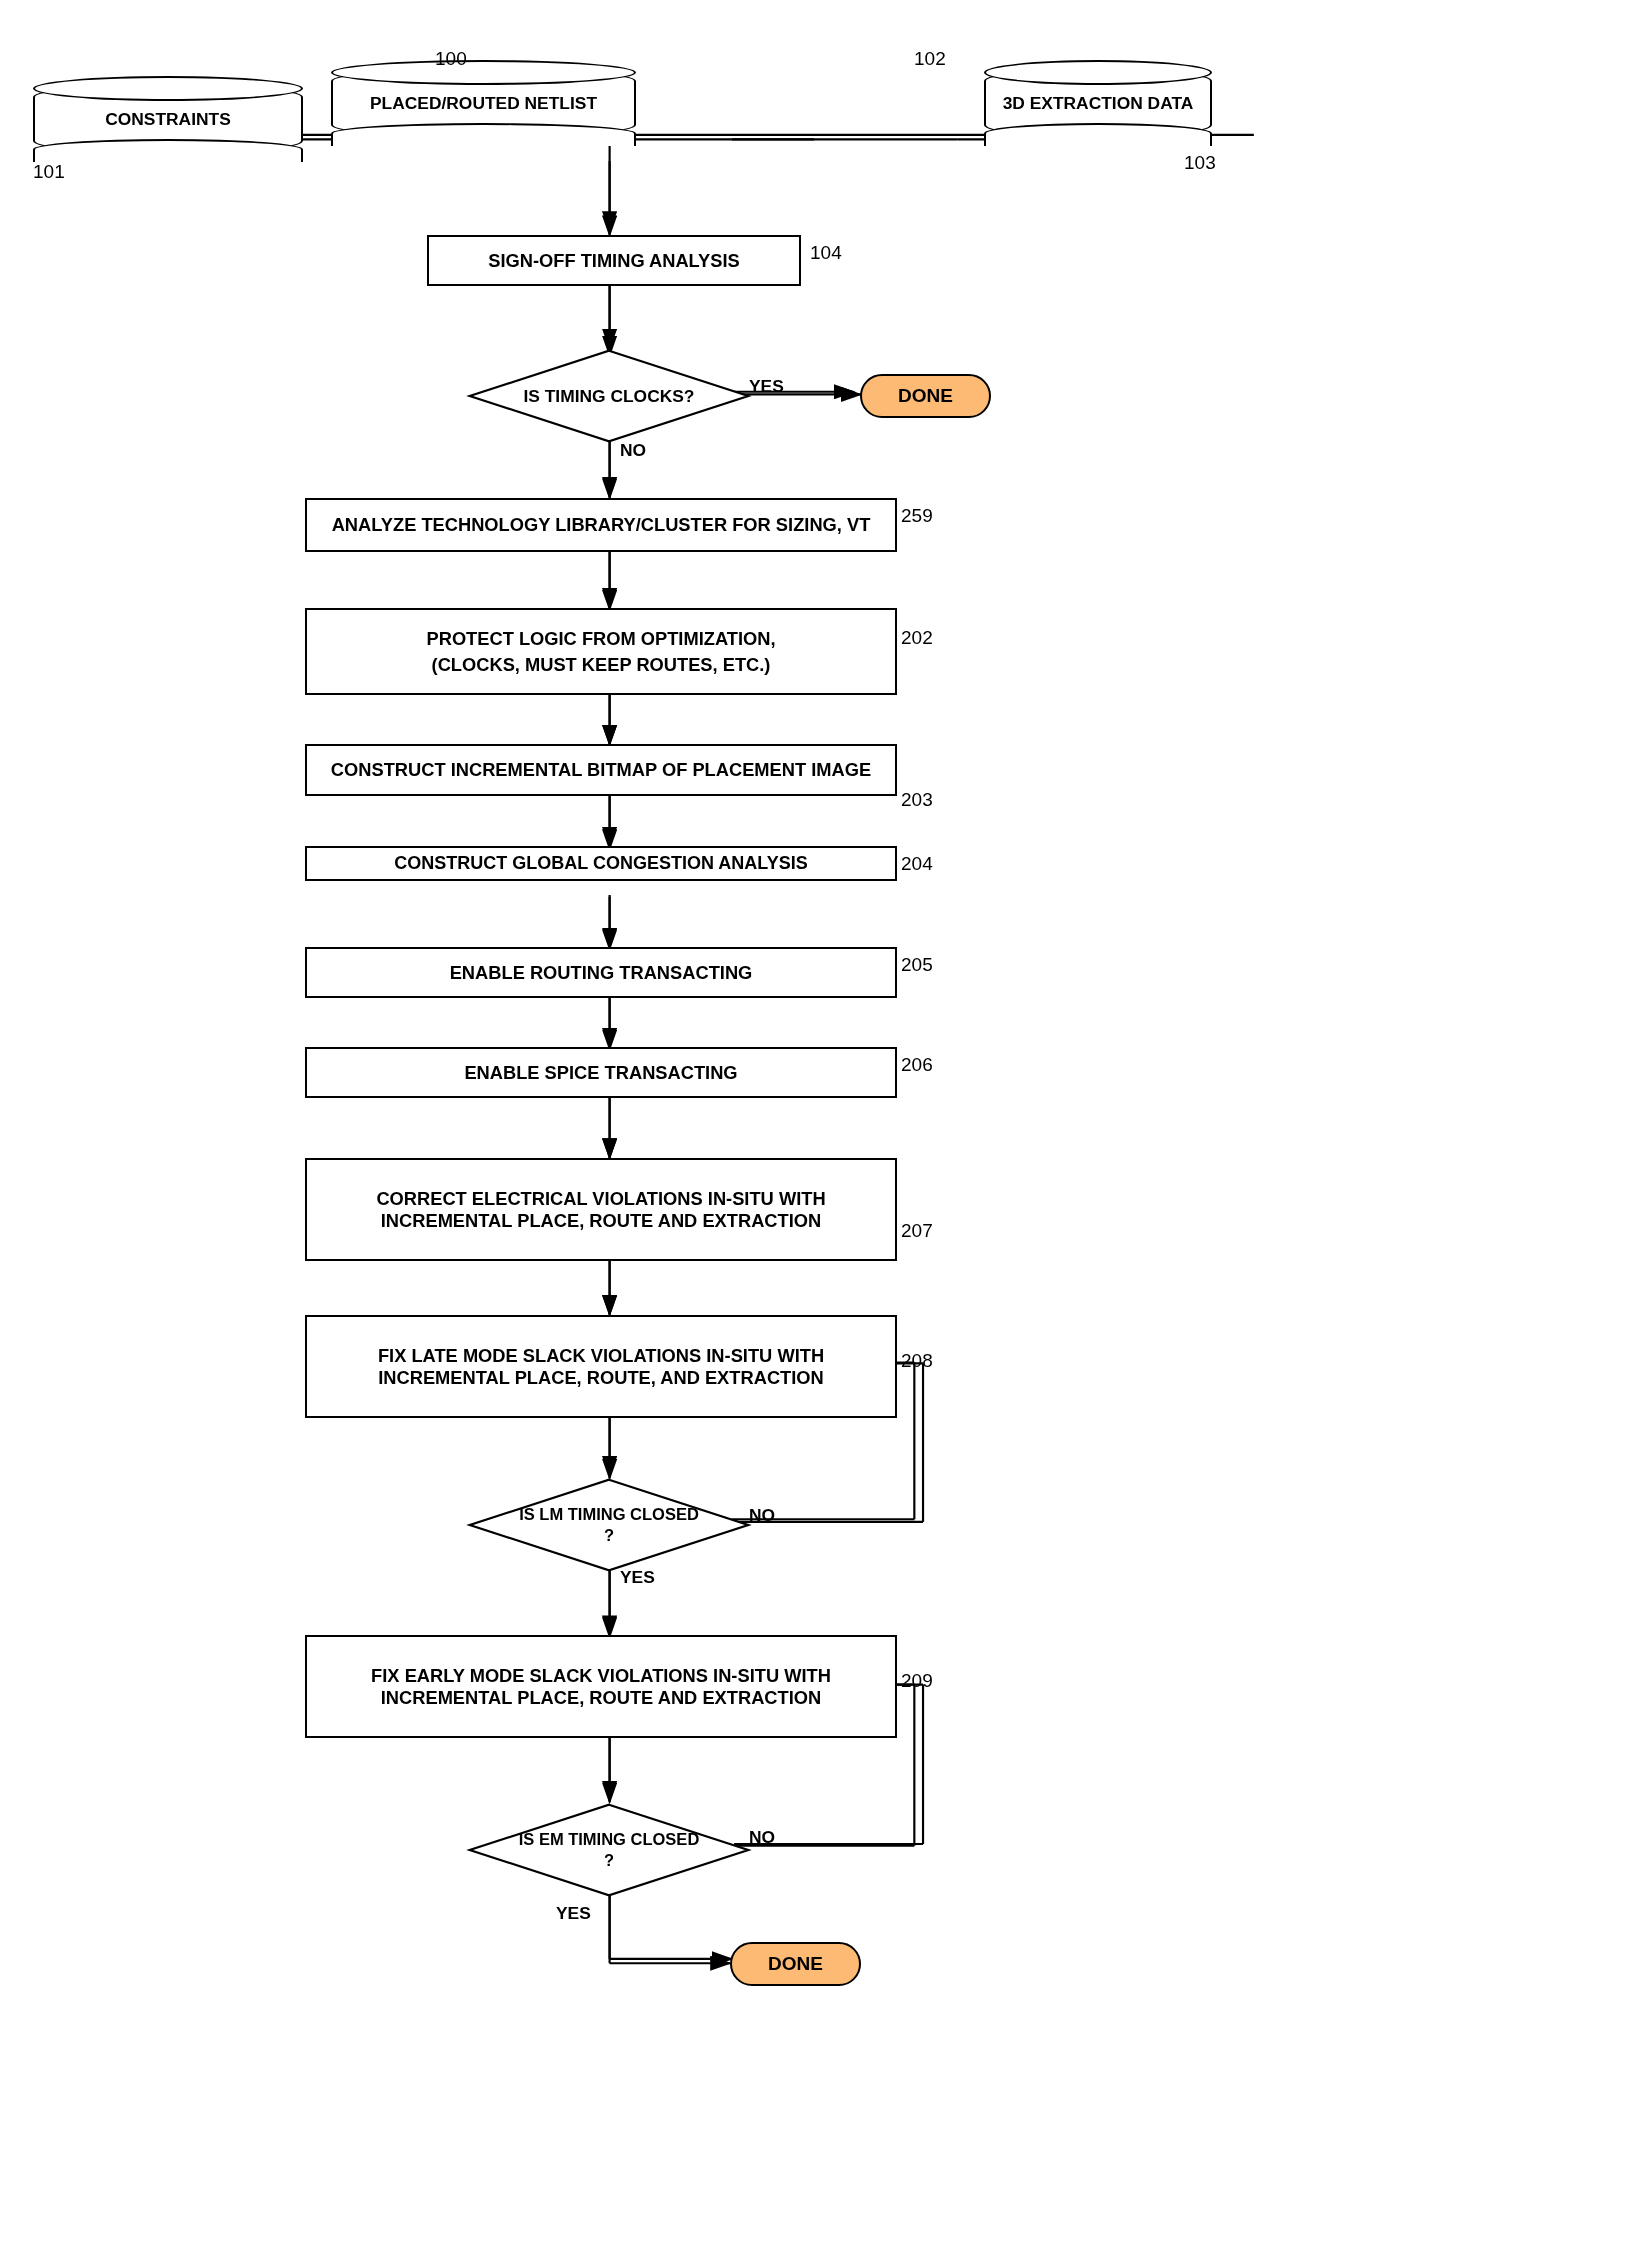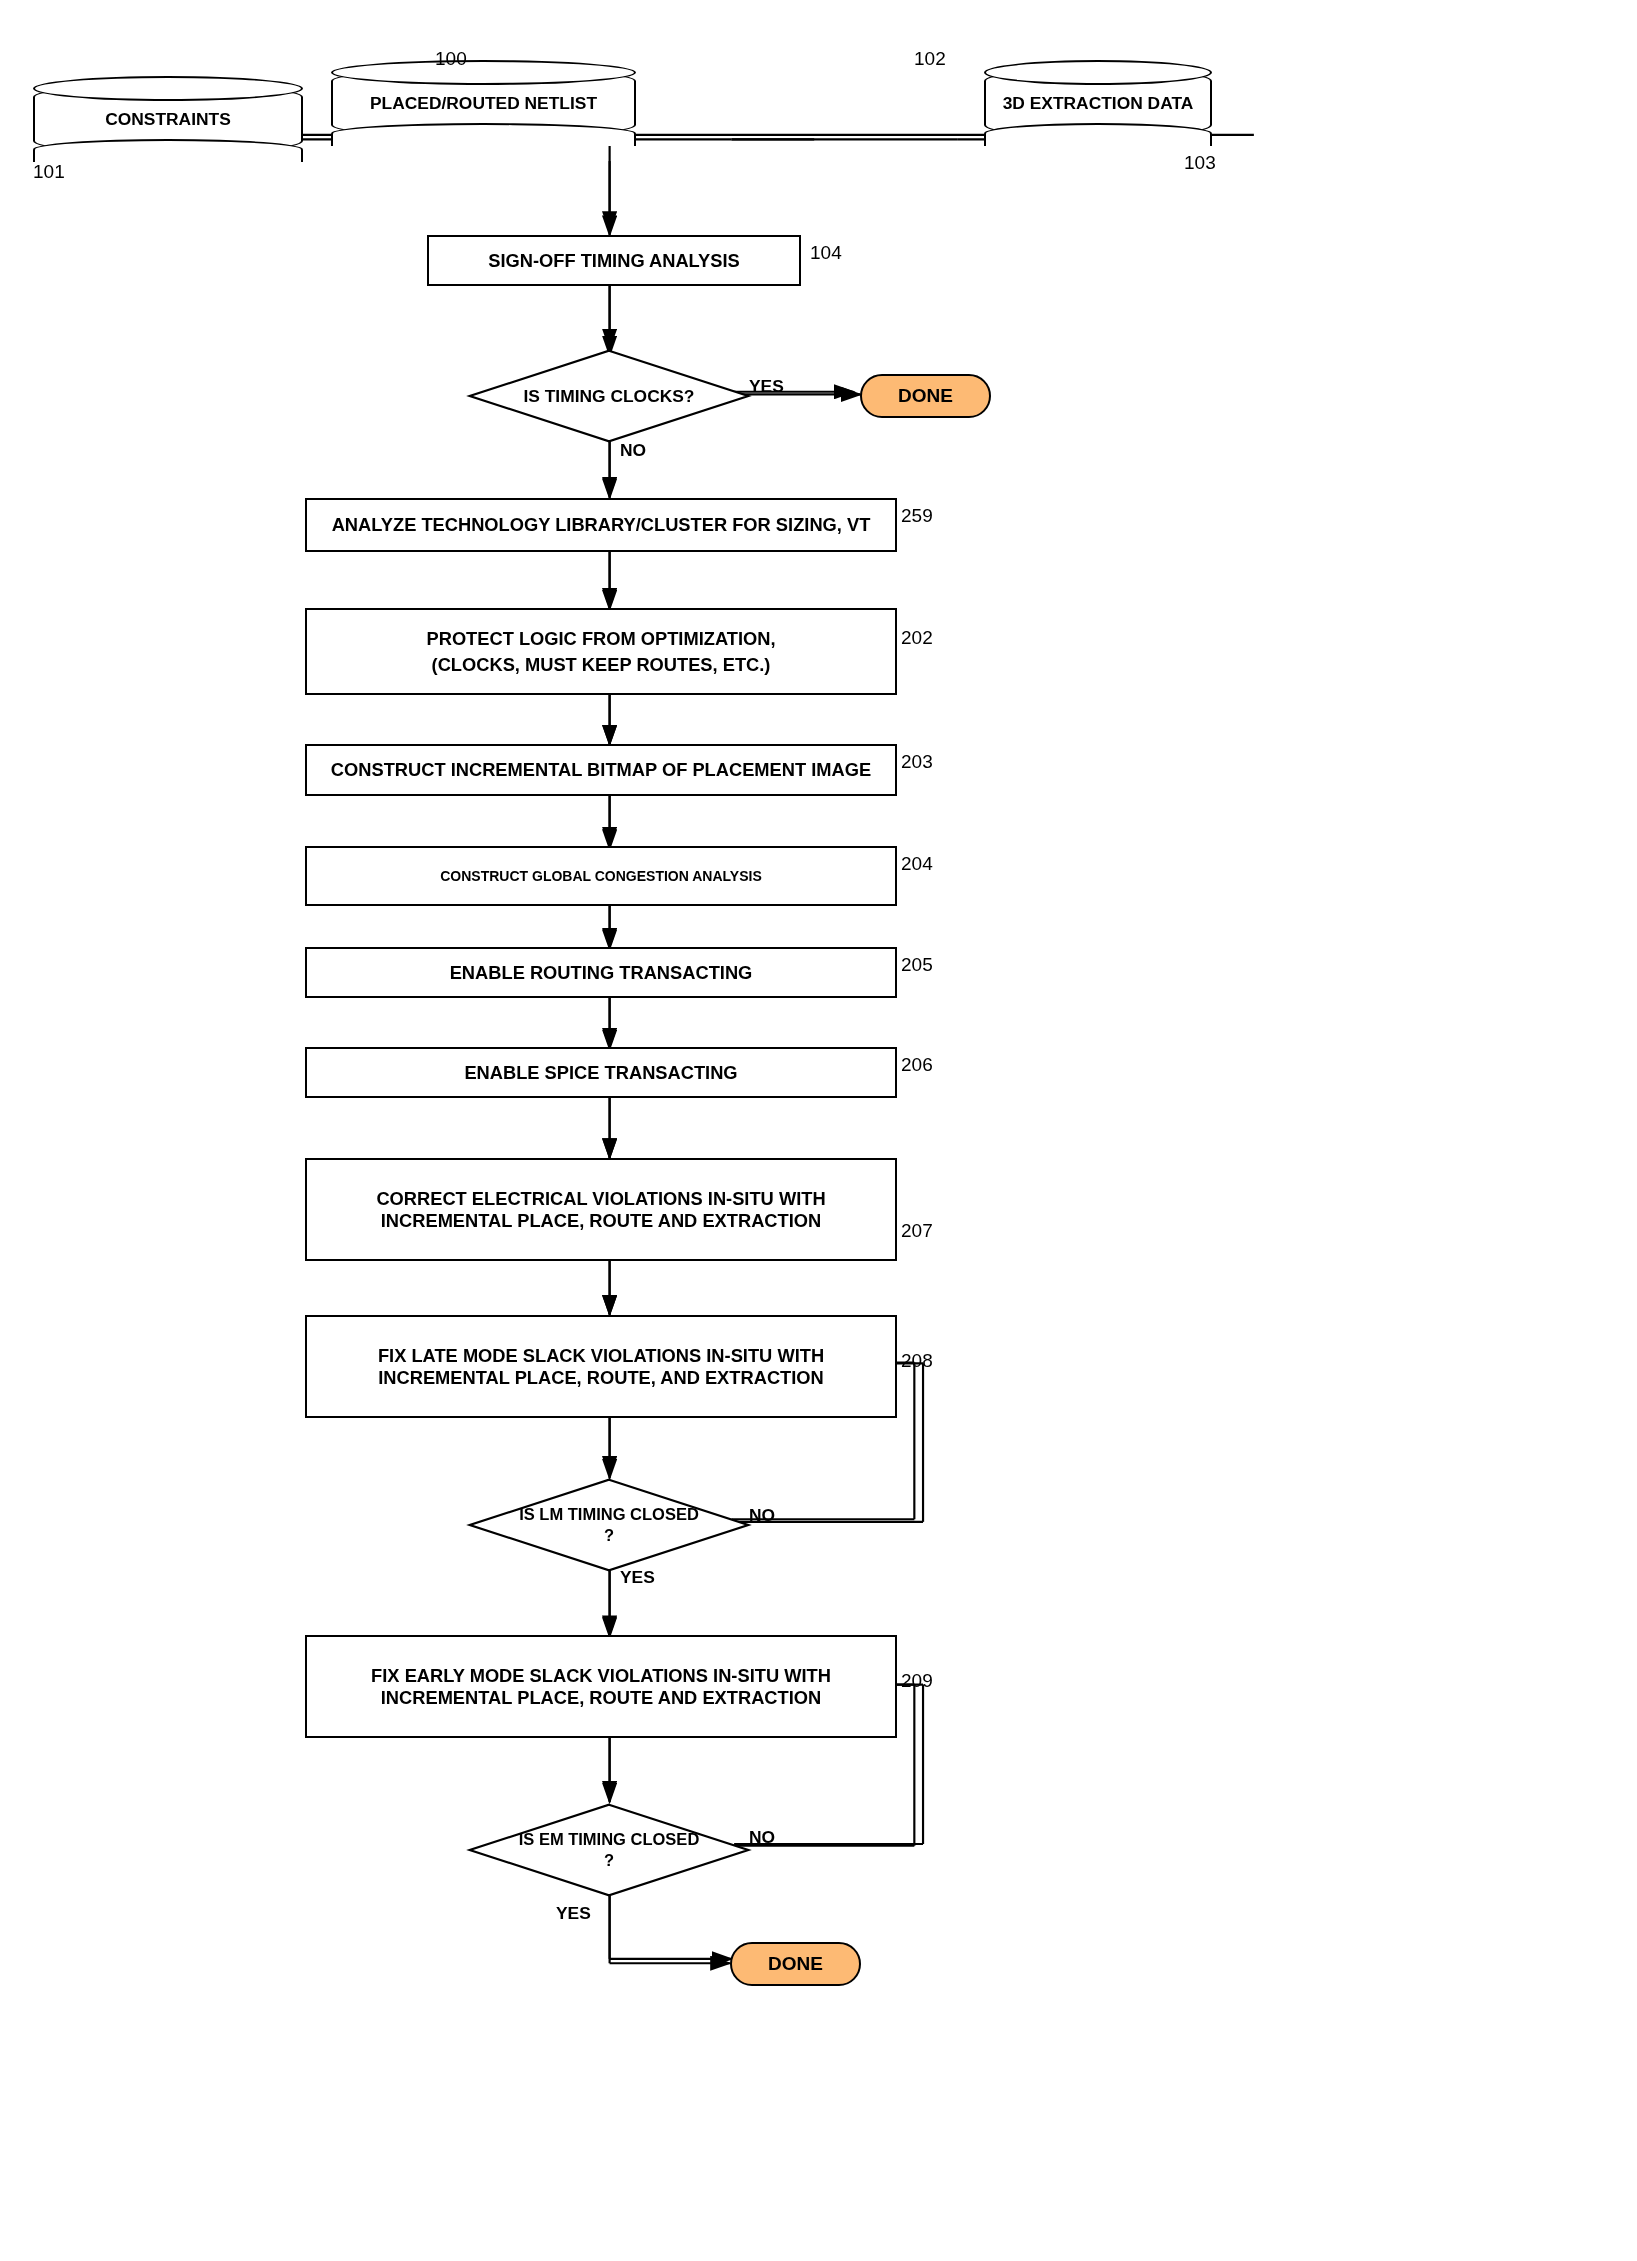--- a/index.html
+++ b/index.html
@@ -258,23 +258,23 @@
   <div class="rect-box" style="left:305px; top:498px; width:592px; height:54px; font-size:18.3px;">ANALYZE TECHNOLOGY LIBRARY/CLUSTER FOR SIZING, VT</div>
   <div class="ref-label" style="left:901px; top:505px;">259</div>
 
   <div class="rect-box" style="left:305px; top:608px; width:592px; height:87px; font-size:18.3px; line-height:1.4; flex-direction:column;">
     <span style="font-size:18.3px;font-weight:bold;">PROTECT LOGIC FROM OPTIMIZATION,</span>
     <span style="font-size:18.3px;font-weight:bold;">(CLOCKS, MUST KEEP ROUTES, ETC.)</span>
   </div>
   <div class="ref-label" style="left:901px; top:627px;">202</div>
 
   <div class="rect-box" style="left:305px; top:744px; width:592px; height:52px; font-size:18.3px;">CONSTRUCT INCREMENTAL BITMAP OF PLACEMENT IMAGE</div>
-  <div class="ref-label" style="left:901px; top:751px;">203</div>
-
-  <div class="rect-box" style="left:305px; top:846px; width:592px; height:60px; font-size:14px;">CONSTRUCT GLOBAL CONGESTION ANALYSIS</div>
+  <div class="ref-label" style="left:901px; top:789px;">203</div>
+
+  <div class="rect-box" style="left:305px; top:846px; width:592px; height:35px; font-size:18px;">CONSTRUCT GLOBAL CONGESTION ANALYSIS</div>
   <div class="ref-label" style="left:901px; top:853px;">204</div>
 
   <div class="rect-box" style="left:305px; top:947px; width:592px; height:51px; font-size:18.3px;">ENABLE ROUTING TRANSACTING</div>
   <div class="ref-label" style="left:901px; top:954px;">205</div>
 
   <div class="rect-box" style="left:305px; top:1047px; width:592px; height:51px; font-size:18.3px;">ENABLE SPICE TRANSACTING</div>
   <div class="ref-label" style="left:901px; top:1054px;">206</div>
 
   <div class="rect-box" style="left:305px; top:1158px; width:592px; height:103px; font-size:18.3px; flex-direction:column;">
     <span style="font-size:18.3px;font-weight:bold;">CORRECT  ELECTRICAL VIOLATIONS IN-SITU WITH</span>

